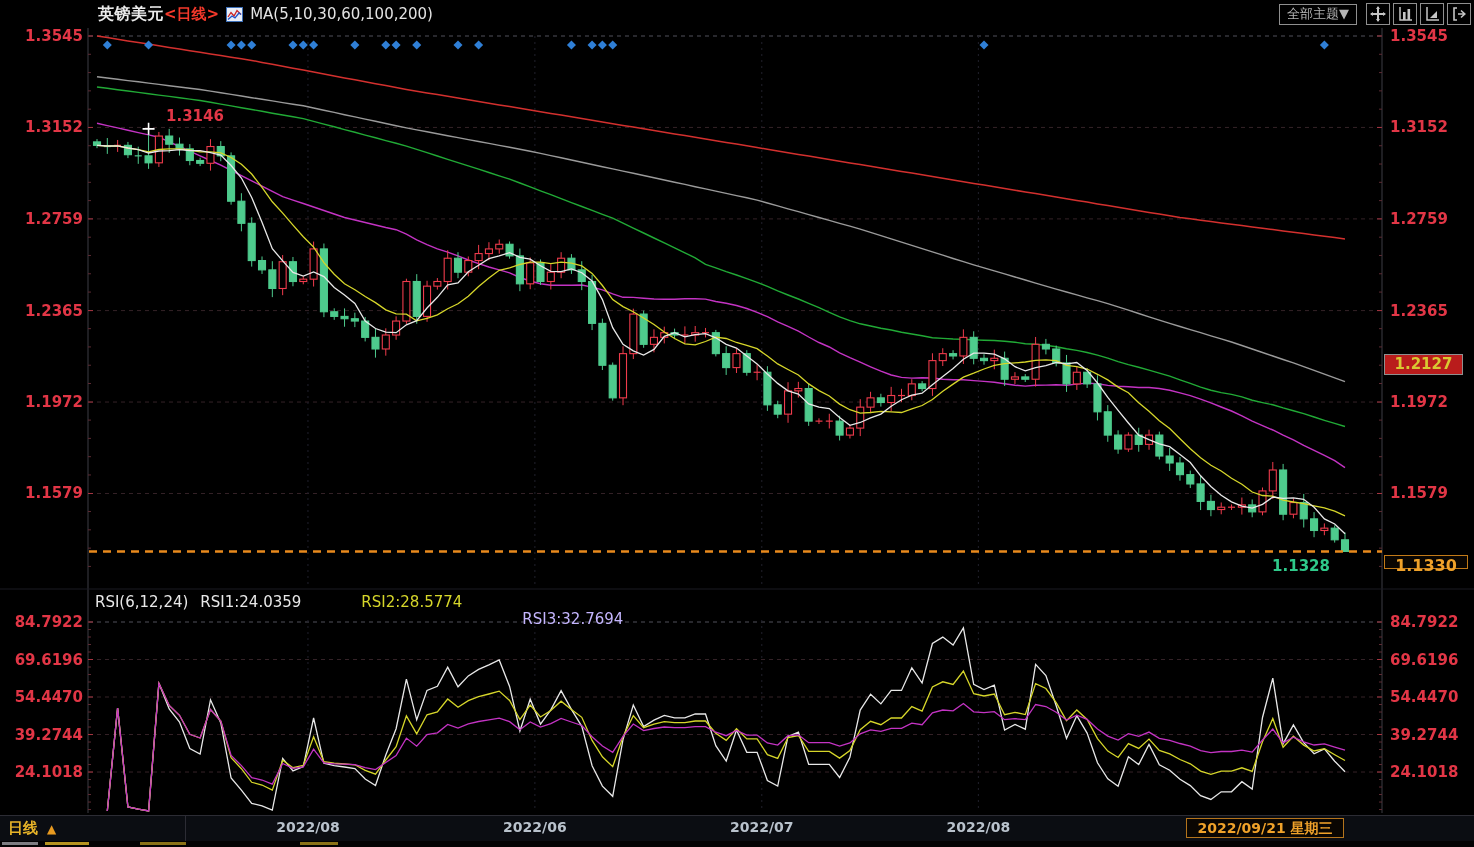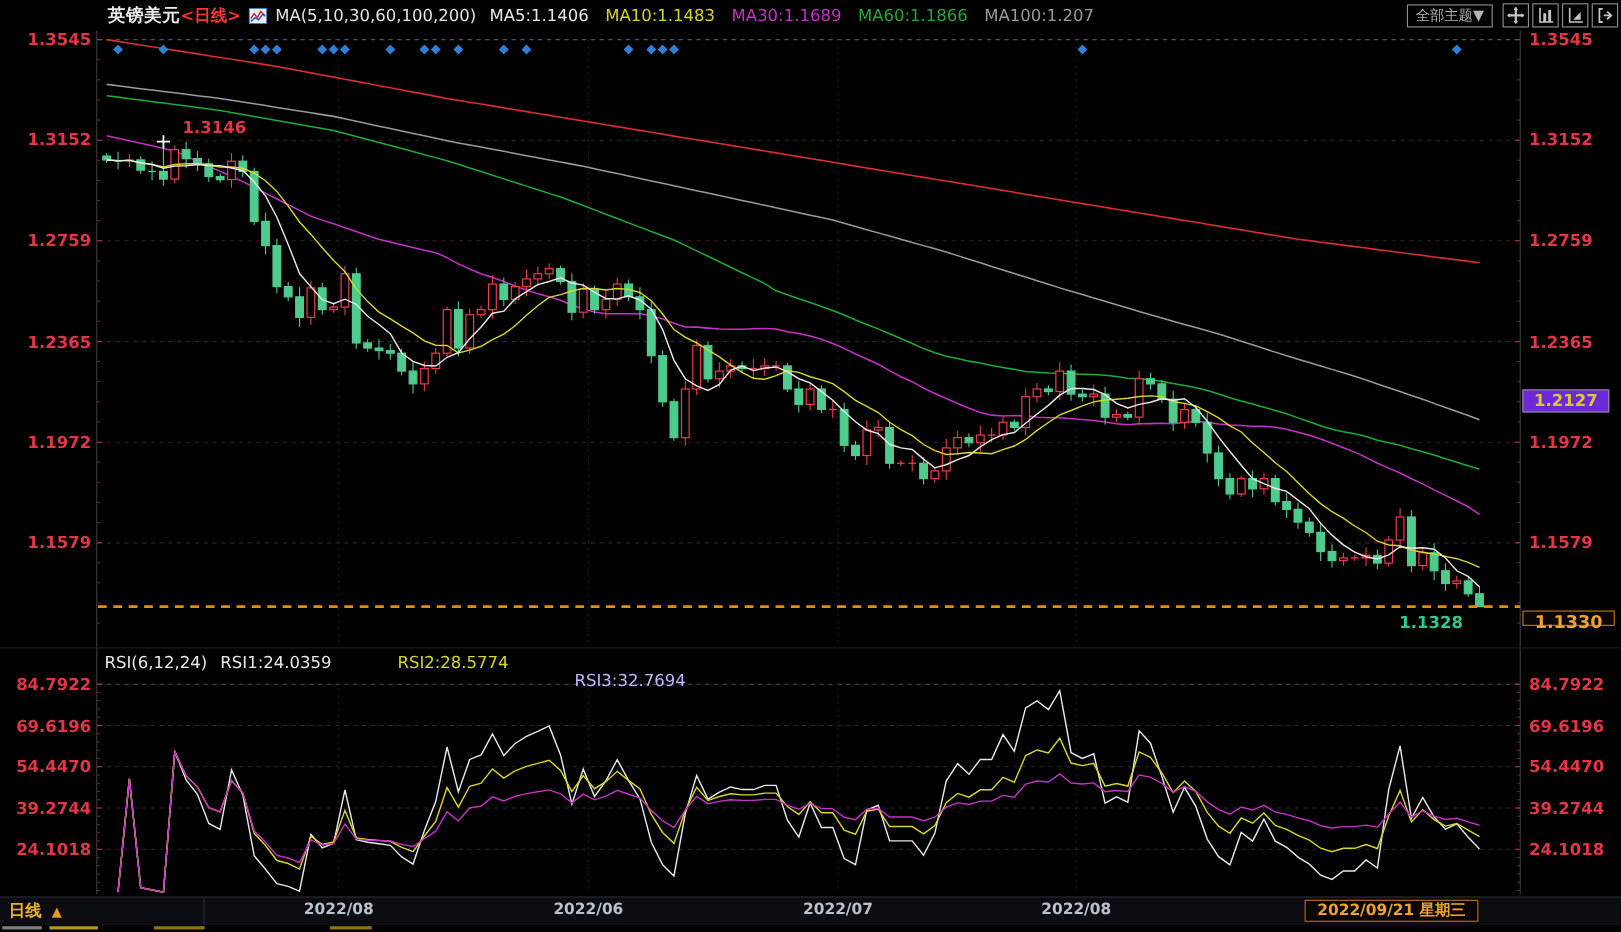--- a/index.html
+++ b/index.html
@@ -19,21 +19,21 @@
              padding:0 7px;margin-right:9px;font-family:inherit;cursor:pointer;}
   .tool-btn{width:22px;height:20px;border:1px solid #8f8f8f;margin-right:3px;display:flex;
             align-items:center;justify-content:center;background:#000;cursor:pointer;}
   
   .axlab{position:absolute;font-size:15px;font-weight:bold;color:#e23646;z-index:4;line-height:18px;}
   .axlab.l{left:0;width:83px;text-align:right;}
   .axlab.r{left:1390px;text-align:left;}
   
   .pbox{position:absolute;z-index:6;text-align:center;font-weight:bold;box-sizing:border-box;}
   #midbox{left:1384px;top:354px;width:79px;height:21px;border:1px solid #8f8f8f;color:#d8c832;
-          background:#6d28d9;font-size:15px;line-height:19px;}
+          background:#b91c1c;font-size:15px;line-height:19px;}
   #curbox{left:1384px;top:555px;width:84px;height:14px;border:1px solid #c27a18;color:#f0a22a;
           background:#0a0602;font-size:16px;line-height:20px;}
   #lowlab{position:absolute;left:1246px;top:557px;width:84px;color:#2fc98a;text-align:right;
           font-weight:bold;font-size:15px;z-index:4;}
   #highlab{position:absolute;left:166px;top:107px;color:#e23646;font-weight:bold;font-size:15px;z-index:4;}
   
   .rsi-header{position:absolute;top:593px;left:95px;z-index:5;display:flex;align-items:flex-start;}
   .rsi-title{color:#e8e8e8;font-size:15px;margin-right:12px;}
   .rsi-val{font-size:15px;margin-right:15px;}
   
@@ -473,27 +473,20 @@
     <span class="sym">英镑美元</span>
     <span class="period">&lt;日线&gt;</span>
     <span class="inst-icon">
       <svg width="17" height="15" viewBox="0 0 17 15">
         <rect x="0.5" y="0.5" width="16" height="14" fill="#e8eef8" stroke="#3c6fb8"></rect>
         <polyline points="2,10 5,5.5 8,9 11,3.5 15,7.5" stroke="#cc2222" fill="none" stroke-width="1.3"></polyline>
         <polyline points="2,12.5 6,9 9,11 13,6 15,7.5" stroke="#2255cc" fill="none" stroke-width="1.3"></polyline>
       </svg>
     </span>
     <span class="ma-group">MA(5,10,30,60,100,200)</span>
-    <span id="ma-values" style="display:flex;">
-        <span class="ma-val" style="color: rgb(232, 232, 232);">MA5:1.1406</span>
-        <span class="ma-val" style="color: rgb(214, 214, 42);">MA10:1.1483</span>
-        <span class="ma-val" style="color: rgb(195, 51, 195);">MA30:1.1689</span>
-        <span class="ma-val" style="color: rgb(33, 170, 54);">MA60:1.1866</span>
-        <span class="ma-val" style="color: rgb(154, 154, 154);">MA100:1.207</span>
-      </span>
     <span class="spacer"></span>
     <button class="theme-btn">全部主题▼</button>
     <span class="tool-btn">
       <svg width="16" height="16" viewBox="0 0 16 16">
         <path d="M8 1v14M1 8h14" stroke="#c5c5c5" stroke-width="2" fill="none"></path>
         <path d="M8 0l2 3H6zM8 16l2-3H6zM0 8l3-2v4zM16 8l-3-2v4z" fill="#c5c5c5"></path>
       </svg>
     </span>
     <span class="tool-btn">
       <svg width="16" height="16" viewBox="0 0 16 16">

